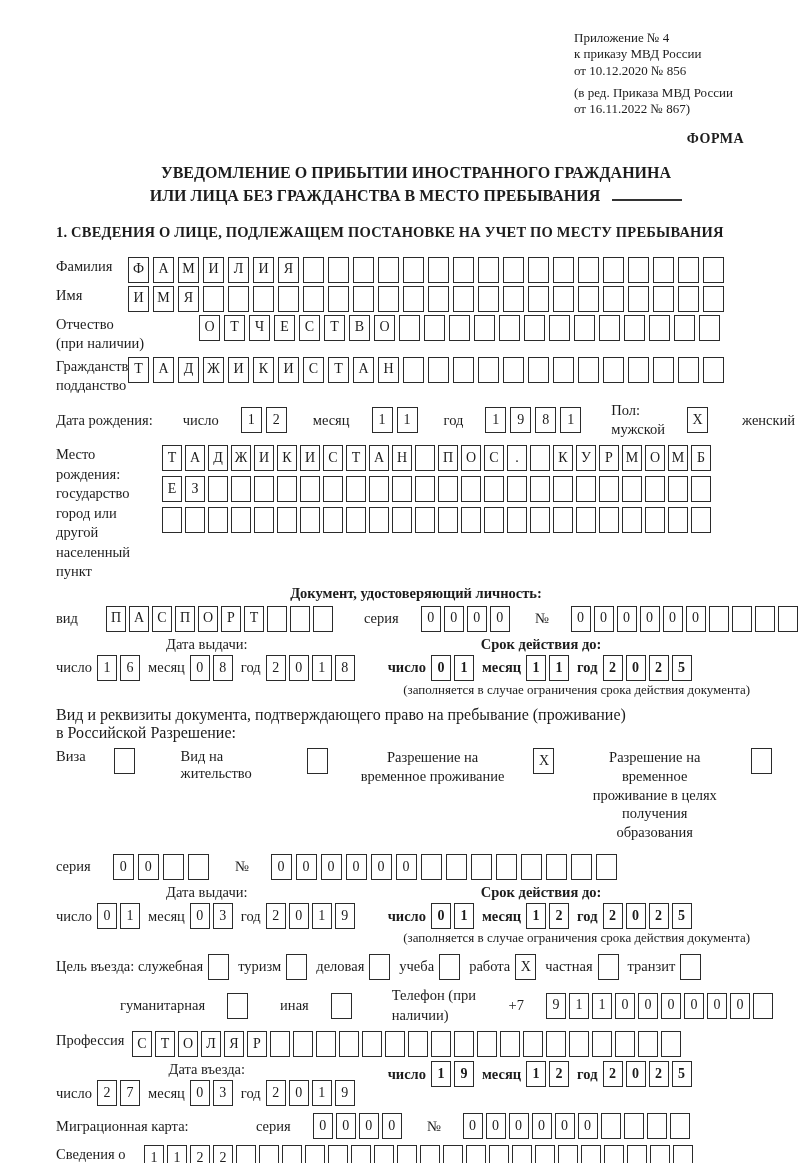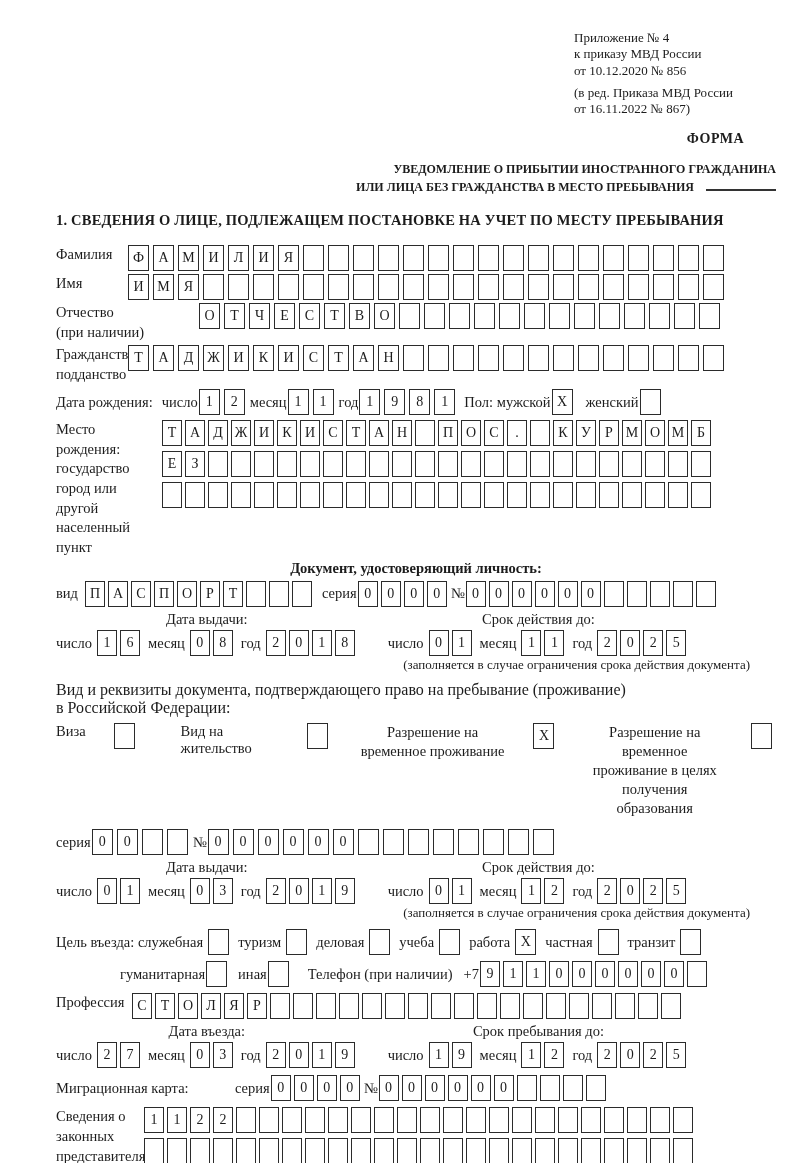--- a/index.html
+++ b/index.html
@@ -5,28 +5,28 @@
   html,body { margin:0; padding:0; background:#ffffff; }
   body { width:800px; height:1163px; overflow:hidden;
          font-family:"Liberation Serif","DejaVu Serif",serif; color:#1c1c1c; }
   .page { box-sizing:border-box; width:800px; height:1163px; padding:30px 24px 10px 56px; }
 
   
   .hdr-block { width:190px; margin-left:auto; margin-right:12px; font-size:13px; line-height:1.25; }
   .amend { margin-top:6px; }
   .forma { text-align:right; padding-right:32px; font-weight:bold; font-size:14px; margin:14px 0 14px; letter-spacing:.5px; }
 
-  .title { text-align:right; font-weight:bold; font-size:12px; line-height:1.45; margin:0 0 16px; }
+  .title { text-align:center; font-weight:bold; font-size:16px; line-height:1.45; margin:0 0 16px; }
   .blank-line { display:inline-block; width:70px; border-bottom:2px solid #333; margin-left:12px; vertical-align:baseline; }
 
   .sec-heading { font-weight:bold; font-size:14.5px; margin:0 0 16px; letter-spacing:.2px; }
 
   
   .frow { display:flex; align-items:flex-start; margin-bottom:3px; font-size:14.5px; line-height:1.35; }
-  .inline { align-items:center; column-gap:1px; }
+  .inline { align-items:center; column-gap:22px; }
   .lbl { flex:none; }
   .w72  { width:72px; }
   .w76  { width:76px; }
   .w88  { width:88px; }
   .w106 { width:106px; }
   .w143 { width:143px; }
   .w150 { width:150px; }
 
   .cells { display:flex; flex:none; }
   .cells-col { display:flex; flex-direction:column; row-gap:5px; }
@@ -34,21 +34,21 @@
           display:flex; align-items:center; justify-content:center; font-size:14px; flex:none; background:#fff; }
   .sm .cell { width:18px; margin-right:3px; }
 
   .center-bold { text-align:center; font-weight:bold; font-size:14.5px; margin:2px 0 4px; }
 
   .vid-row { }
 
   
   .date-pair { display:flex; margin:4px 0 1px; font-size:14.5px; }
   .dg { display:flex; flex-direction:column; }
-  .dg.right { margin-left:30px; }
+  .dg.right { margin-left:30px;font-weight:bold; }
   .dg-title { text-align:center; margin-bottom:2px; }
   .dg-line { display:flex; align-items:center; column-gap:5px; }
   .note { font-size:13px; text-align:right; padding-right:26px; margin:1px 0 8px; }
 
   .para { font-size:16px; margin-bottom:6px; }
 
   .cb-row { display:flex; align-items:flex-start; column-gap:28px; font-size:14.5px; margin:4px 0 12px; }
   .cb-center { text-align:center; line-height:1.3; }
   .w190 { width:190px; }
   .w180 { width:178px; }
@@ -387,21 +387,21 @@
             <span class="cell">2</span>
             <span class="cell">5</span>
           </div>
       </div>
     </div>
   </div>
   <div class="note">(заполняется в случае ограничения срока действия документа)</div>
 
   <div class="para">
     <span>Вид и реквизиты документа, подтверждающего право на пребывание (проживание)</span><br>
-    <span>в Российской Федерации:</span>
+    <span>в Российской Разрешение:</span>
   </div>
 
   <div class="cb-row">
     <span>Виза</span>
     <div class="cells">
         <span class="cell"></span>
       </div>
     <span style="margin-left:14px;">Вид на жительство</span>
     <div class="cells" style="margin-left:8px;">
         <span class="cell"></span>
@@ -594,21 +594,20 @@
         <span>год</span>
         <div class="cells sm">
             <span class="cell">2</span>
             <span class="cell">0</span>
             <span class="cell">1</span>
             <span class="cell">9</span>
           </div>
       </div>
     </div>
     <div class="dg right">
-      <div class="dg-title">Срок пребывания до:</div>
       <div class="dg-line">
         <span>число</span>
         <div class="cells sm">
             <span class="cell">1</span>
             <span class="cell">9</span>
           </div>
         <span>месяц</span>
         <div class="cells sm">
             <span class="cell">1</span>
             <span class="cell">2</span>

